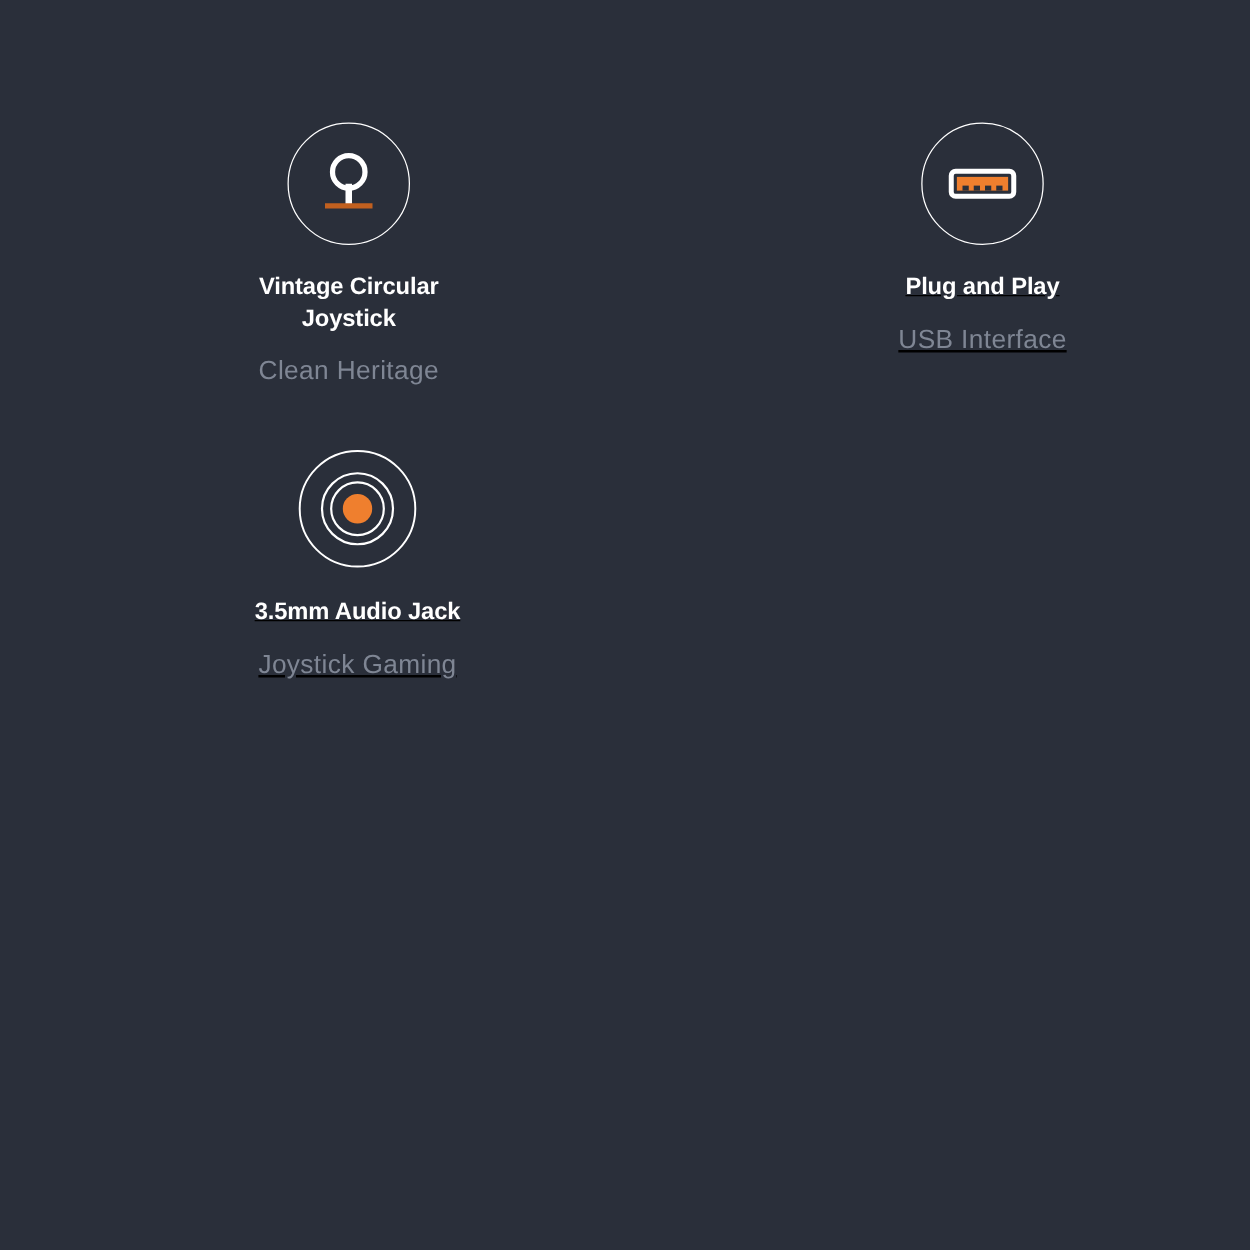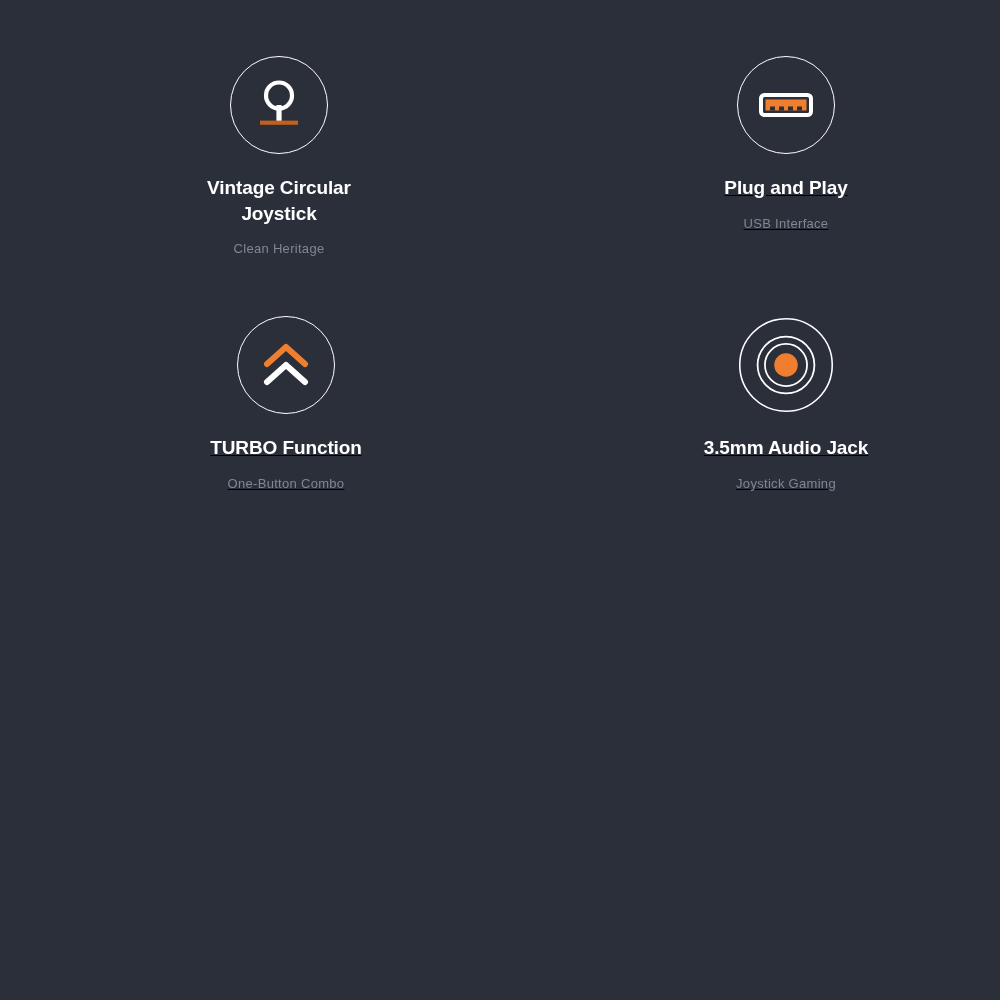--- a/index.html
+++ b/index.html
@@ -17,21 +17,21 @@
     -webkit-font-smoothing: antialiased;
   }
 
   #feature-grid {
     width: 1000px;
     height: 1000px;
     display: grid;
     grid-template-columns: 500px 500px;
     grid-template-rows: 260px 260px 280px;
     align-content: start;
-    padding-top: 56px;
+    padding-top: 98px;
   }
 
   .feature-card {
     display: flex;
     flex-direction: column;
     align-items: center;
   }
 
   
   .col-left  { padding-left: 58px; }
@@ -56,21 +56,21 @@
     font-weight: bold;
     color: #ffffff;
     text-align: center;
     line-height: 1.35;
     letter-spacing: -0.1px;
     white-space: pre-line;
   }
 
   .feature-sub {
     margin-top: 14px;
-    font-size: 13px;
+    font-size: 21px;
     font-weight: normal;
     color: #7f8694;
     text-align: center;
     line-height: 1.4;
     white-space: pre-line;
     letter-spacing: 0.3px;
   }
 
   .feature-sub.platform-list {
     letter-spacing: 0.2px;
@@ -106,30 +106,20 @@
           <rect x="33" y="32.5" width="5" height="4"></rect>
           <rect x="42" y="32.5" width="5" height="4"></rect>
         </g>
       </svg>
     </div>
     <h3 class="feature-title">Plug and Play</h3>
     <p class="feature-sub">USB Interface</p>
   </section>
 
 
-  <section class="feature-card col-right">
-    <div class="icon-circle">
-      <svg width="62" height="62" viewBox="0 0 62 62" aria-hidden="true">
-        <path d="M12 30 L31 13 L50 30" fill="none" stroke="#ef7f2e" stroke-width="6" stroke-linecap="round" stroke-linejoin="round"></path>
-        <path d="M12 48 L31 31 L50 48" fill="none" stroke="#ffffff" stroke-width="6" stroke-linecap="round" stroke-linejoin="round"></path>
-      </svg>
-    </div>
-    <h3 class="feature-title">TURBO Function</h3>
-    <p class="feature-sub">One-Button Combo</p>
-  </section>
 
 
   <section class="feature-card col-right">
     <div class="icon-circle no-ring">
       <svg width="98" height="98" viewBox="0 0 98 98" aria-hidden="true">
         <circle cx="49" cy="49" r="47.2" fill="none" stroke="#ffffff" stroke-width="1.6"></circle>
         <circle cx="49" cy="49" r="29" fill="none" stroke="#ffffff" stroke-width="1.8"></circle>
         <circle cx="49" cy="49" r="21.5" fill="none" stroke="#ffffff" stroke-width="1.8"></circle>
         <circle cx="49" cy="49" r="12" fill="#ef7f2e"></circle>
       </svg>

